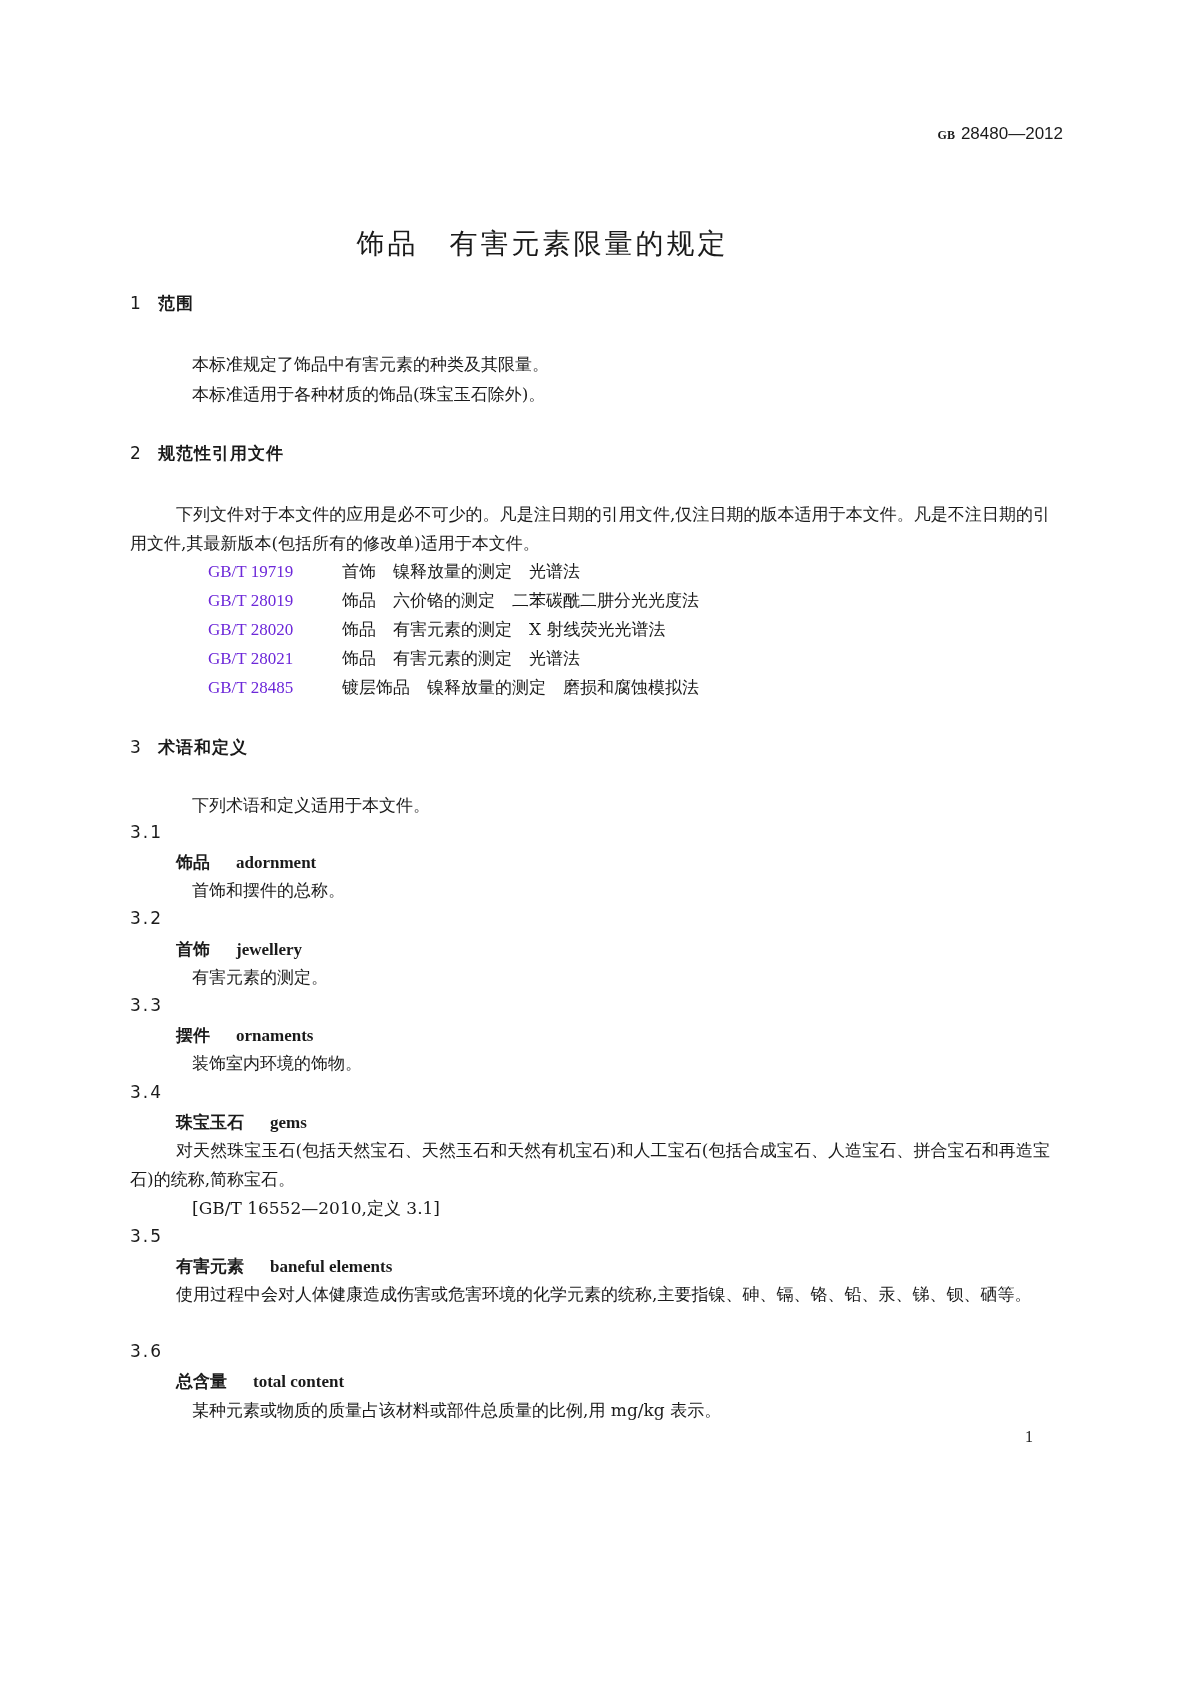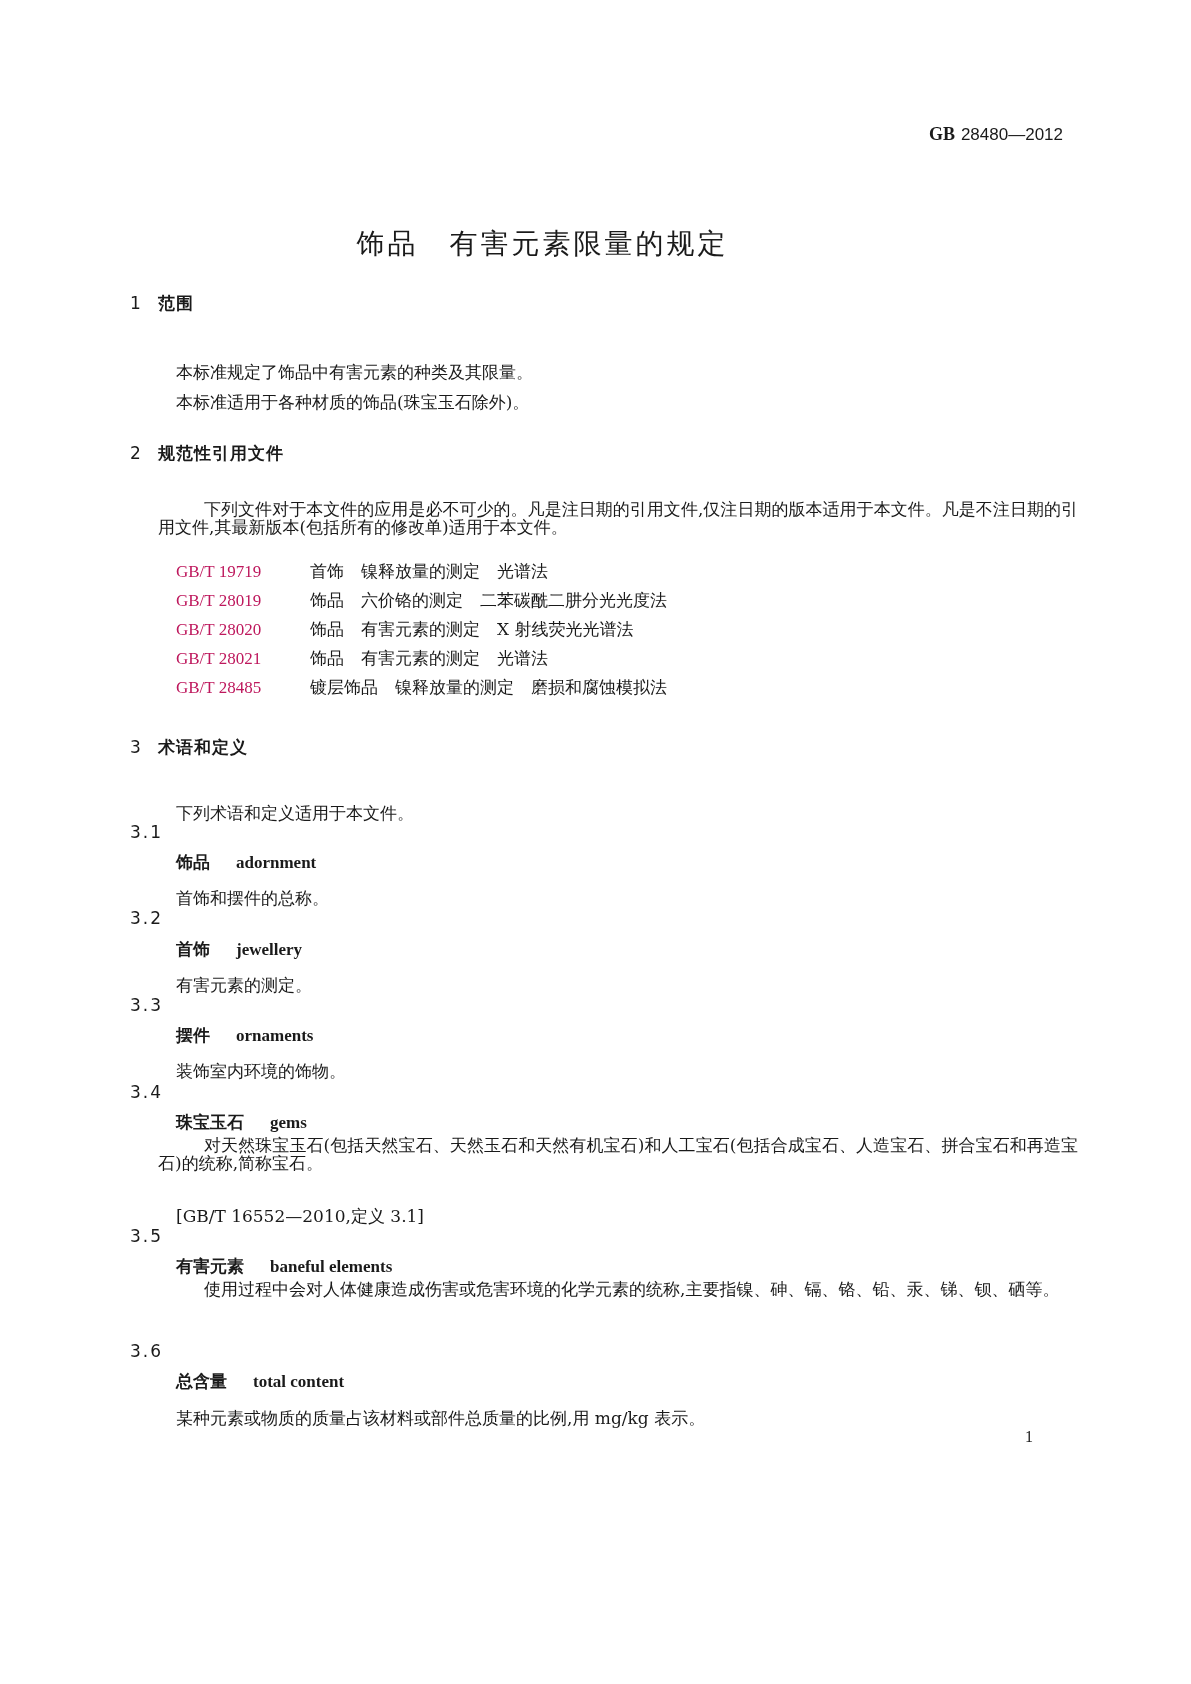--- a/index.html
+++ b/index.html
@@ -6,40 +6,40 @@
   body {
     width: 1191px; height: 1684px; position: relative; overflow: hidden;
     color: #1a1a1a;
     font-family: "DejaVu Serif", "Liberation Serif", serif;
   }
   .abs { position: absolute; white-space: nowrap; }
   .doc-code {
     right: 128px; top: 124px; font-size: 17px;
     font-family: "Liberation Sans", "DejaVu Sans", sans-serif;
   }
-  .doc-code b { font-family: "Liberation Serif", serif; font-weight: bold; font-size: 18px; margin-right: 6px; }
+  .doc-code b { font-family: "Liberation Serif", serif; font-weight: bold; font-size: 12px; margin-right: 6px; }
   .doc-title {
     left: 0; width: 1085px; top: 225px; text-align: center;
     font-size: 28px; letter-spacing: 3px;
     font-family: "DejaVu Sans", "Liberation Sans", sans-serif;
   }
   .sec {
     left: 130px; font-size: 17px; letter-spacing: 1px;
     font-family: "DejaVu Sans", "Liberation Sans", sans-serif; font-weight: bold;
   }
   .sec .num { display: inline-block; width: 28px; font-weight: normal; }
   .para {
-    left: 176px; font-size: 17px; line-height: 29px; margin-top: 8px;
+    left: 192px; font-size: 17px; line-height: 29px;
   }
   .para-wrap {
-    left: 130px; width: 920px; font-size: 17px; line-height: 18px;
-    white-space: normal; text-indent: 46px; text-align: justify; margin-left: 28px;
+    left: 130px; width: 920px; font-size: 17px; line-height: 29px;
+    white-space: normal; text-indent: 46px; text-align: justify;
   }
   .ref-row { left: 176px; font-size: 17px; }
-  .ref-row .code { display: inline-block; width: 134px; font-family: "Liberation Serif", serif; color: #be185d; }
+  .ref-row .code { display: inline-block; width: 134px; font-family: "Liberation Serif", serif; color: #6d28d9; margin-left: 32px; }
   .term-num {
     left: 130px; font-size: 17px; letter-spacing: 2px;
     font-family: "DejaVu Sans", "Liberation Sans", sans-serif;
   }
   .term-head { left: 176px; font-size: 17px; font-weight: bold; font-family: "DejaVu Sans", "Liberation Sans", sans-serif; }
   .term-head .en { font-family: "Liberation Serif", serif; margin-left: 26px; }
   .page-num { right: 158px; top: 1530px; font-size: 16px; font-family: "Liberation Serif", serif; }
 </style>
 </head>
 <body>

